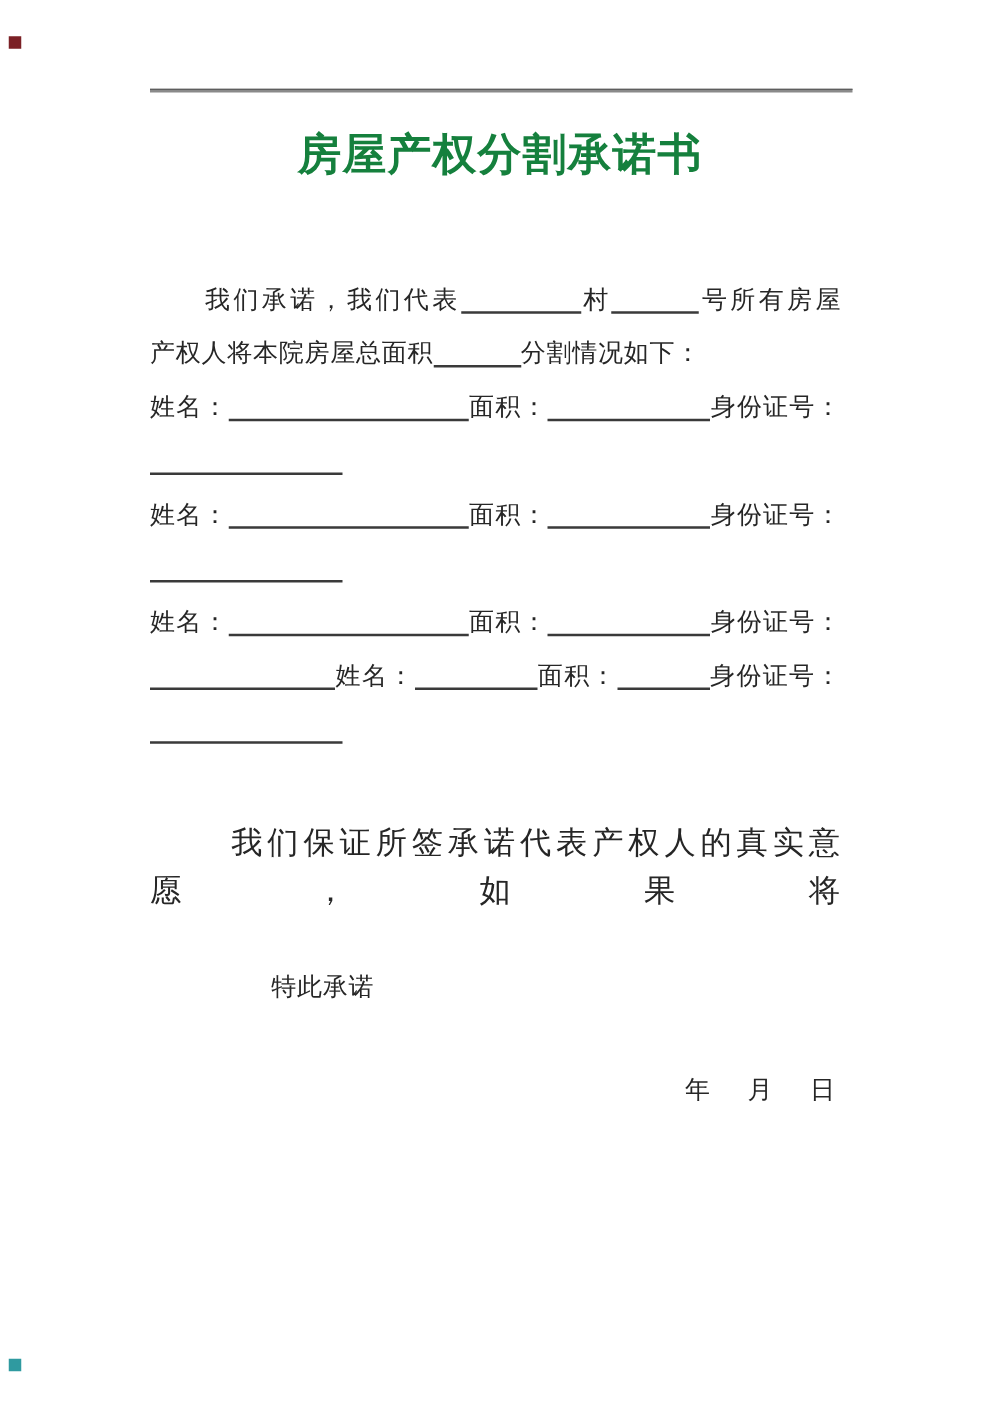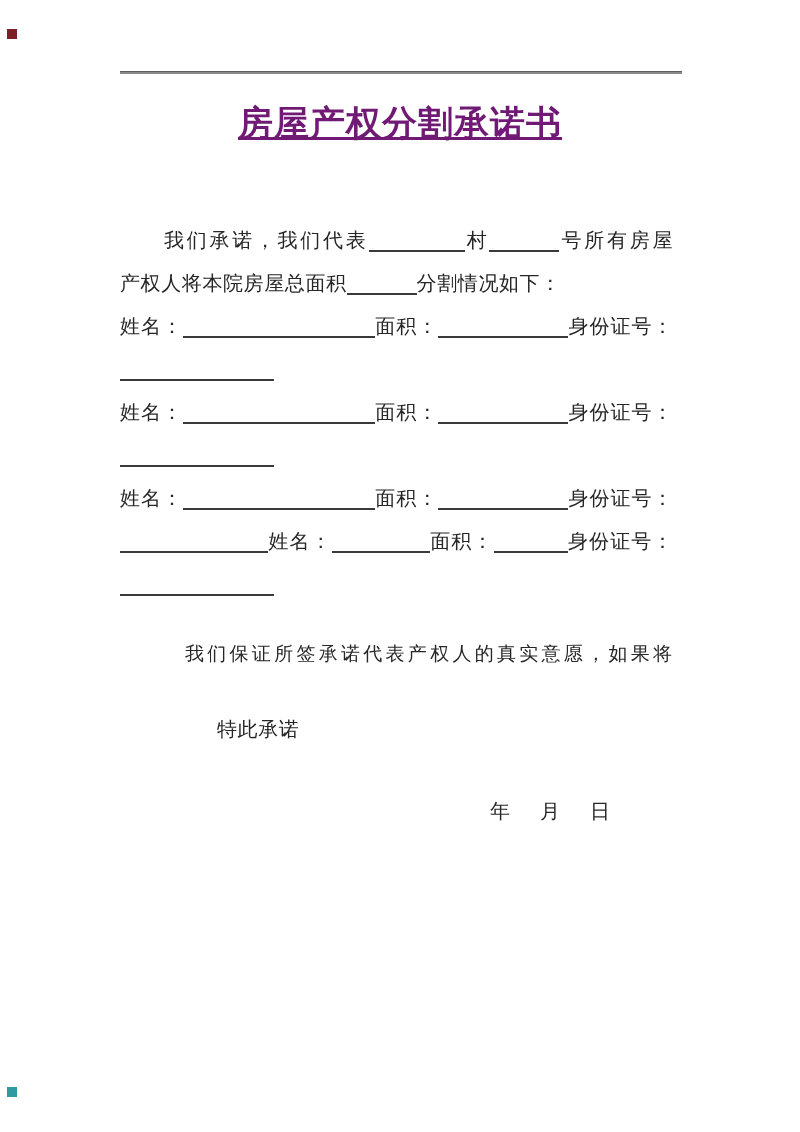--- a/index.html
+++ b/index.html
@@ -11,40 +11,39 @@
   .corner-mark { position:absolute; width:10px; height:10px; }
   .corner-mark.top { left:7px; top:29px; }
   .corner-mark.bottom { left:7px; top:1087px; }
   .header-rule {
     position:absolute; left:120px; top:71px; width:562px; height:3px;
     background:#8a8a8a; border-top:1px solid #5e5e5e; box-sizing:border-box;
   }
   .page-title {
     position:absolute; left:0; top:100px; width:800px; margin:0;
     text-align:center; font-size:35px; font-weight:bold; letter-spacing:1px;
-    color:#701a75;
-    text-decoration:underline;
+    color:#15803d;
   }
   .content {
     position:absolute; left:120px; top:219px; width:553px;
     font-size:20px; letter-spacing:0.6px;
   }
   .form-line { line-height:43px; height:43px; white-space:nowrap; }
   .form-line.justify { white-space:normal; text-align:justify; text-align-last:justify; }
   .seg-text { white-space:pre; }
   .seg-blank {
     display:inline-block; height:14px; vertical-align:-5px;
     border-bottom:2px solid #3a3a3a;
   }
-  .pledge { margin-top:28px; font-size:19px; letter-spacing:1px; }
+  .pledge { margin-top:50px; font-size:25px; letter-spacing:1px;font-family:Liberation Mono, monospace; }
   .pledge-line { line-height:39px; }
   .pledge-line.justify { text-align:justify; text-align-last:justify; }
   .closing { margin-top:35px; margin-left:97px; line-height:43px; }
   .signer { margin-top:94px; margin-left:367px; line-height:43px; }
-  .date-line { margin-top:39px; margin-left:370px; line-height:43px; letter-spacing:5px; white-space:pre; }
+  .date-line { margin-top:39px; margin-left:370px; line-height:43px; letter-spacing:5px; white-space:pre;text-align:right; }
 </style>
 </head>
 <body>
 
 <div class="corner-mark top" style="background: rgb(123, 32, 37);"></div>
 <div class="corner-mark bottom" style="background: rgb(47, 154, 160);"></div>
 
 <div class="header-rule"></div>
 
 <h1 class="page-title">房屋产权分割承诺书</h1>

